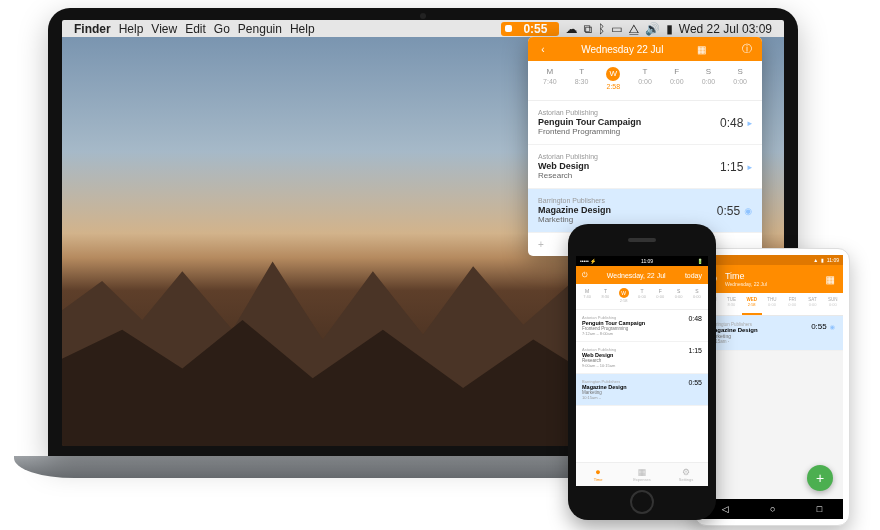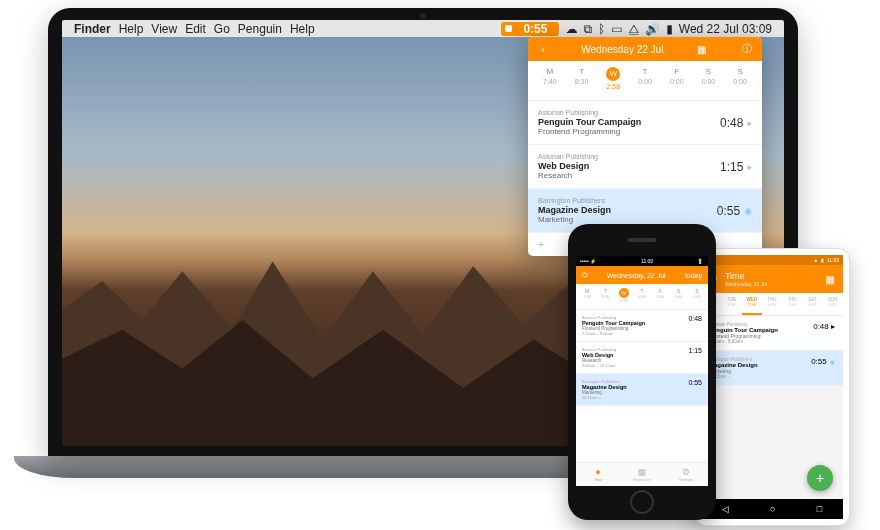--- a/index.html
+++ b/index.html
@@ -335,29 +335,20 @@
         <div class="an-wk">
           <div class="d">SAT</div>
           <div class="h">0:00</div>
         </div>
         <div class="an-wk">
           <div class="d">SUN</div>
           <div class="h">0:00</div>
         </div>
       </div>
     <div id="an-entries">
-        <div class="an-entry">
-          <div class="info">
-            <div class="client">Astorian Publishing</div>
-            <div class="proj">Penguin Tour Campaign</div>
-            <div class="task">Frontend Programming</div>
-            <div class="tm">7:12am - 8:00am</div>
-          </div>
-          <div class="time">0:48 ▸</div>
-        </div>
         <div class="an-entry hl">
           <div class="info">
             <div class="client">Barrington Publishers</div>
             <div class="proj">Magazine Design</div>
             <div class="task">Marketing</div>
             <div class="tm">10:15am -</div>
           </div>
           <div class="time">0:55<span class="run">◉</span></div>
         </div>
       </div>

